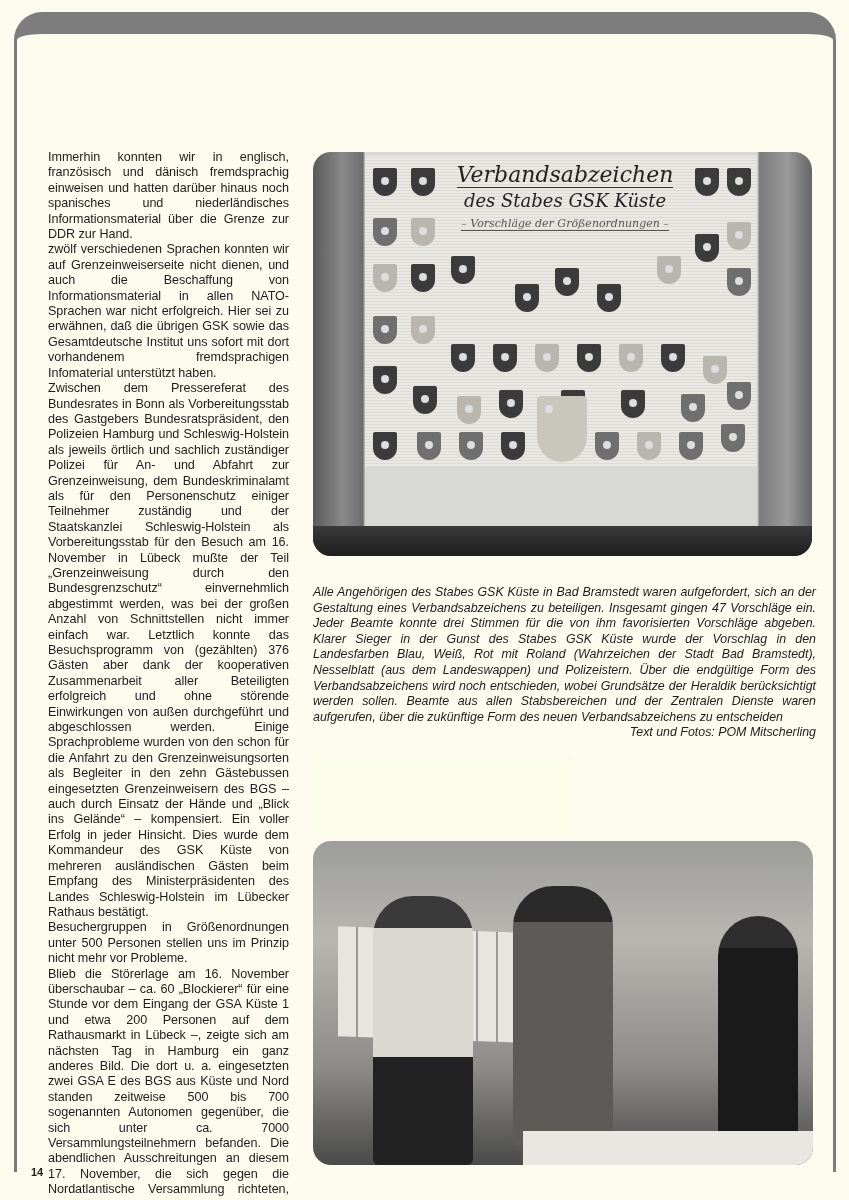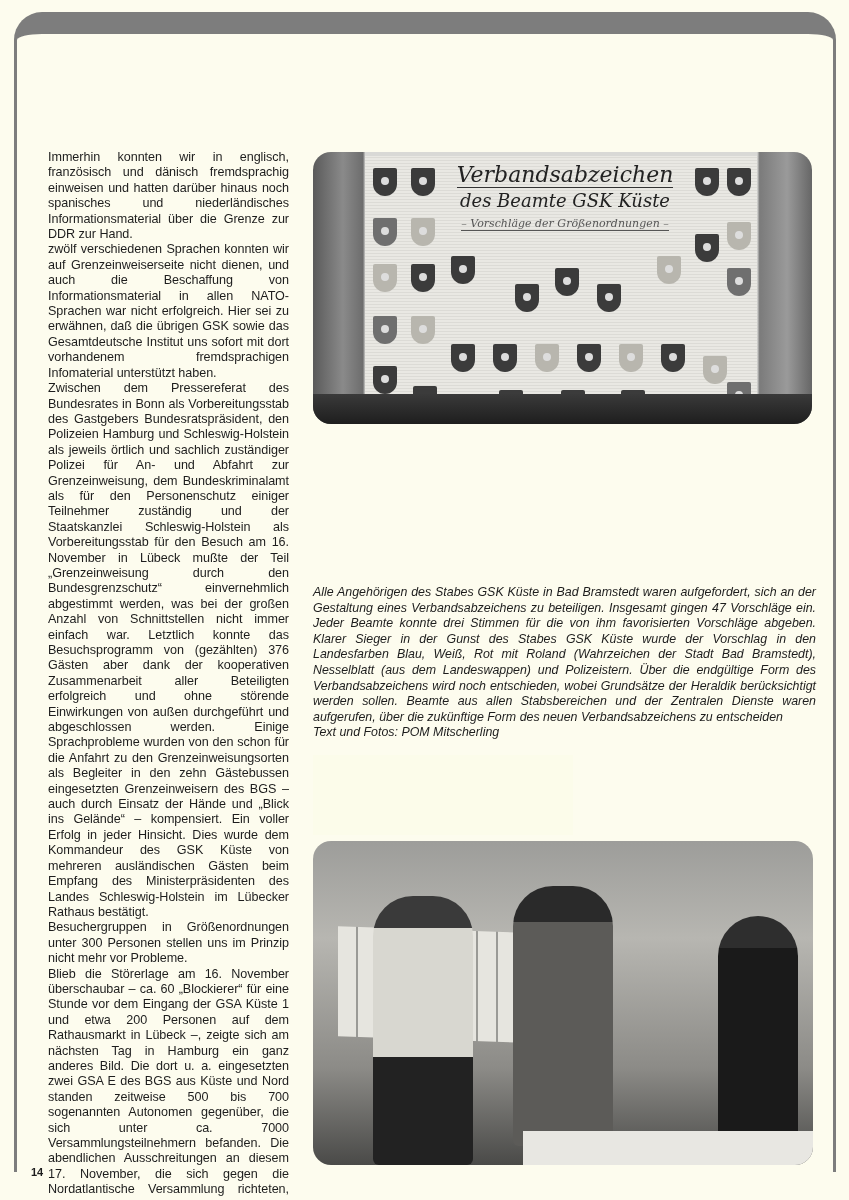--- a/index.html
+++ b/index.html
@@ -23,21 +23,21 @@
     letter-spacing:-0.05px;
   }
   .col-left p { margin:0; }
   .page-num {
     position:absolute; left:31px; top:1166px; font-size:11px; font-weight:bold;
   }
   .photo {
     position:absolute; overflow:hidden; border-radius:18px;
   }
   .photo1 {
-    left:313px; top:152px; width:499px; height:272px;
+    left:313px; top:152px; width:499px; height:404px;
     background:linear-gradient(90deg,#5a5a5a 0%,#8a8a8a 6%,#6d6d6d 10%,#d9d9d6 10.5%,#d9d9d6 89%,#7b7b7b 89.5%,#9a9a9a 95%,#666 100%);
   }
   .poster {
     position:absolute; left:52px; top:4px; width:392px; height:310px;
     background:repeating-linear-gradient(0deg,#e9e8e3 0 2px,#dcdbd6 2px 3px);
   }
   .poster-title {
     position:absolute; left:80px; top:6px; width:240px; text-align:center;
     font-family:"DejaVu Serif", serif; font-style:italic; color:#222;
   }
@@ -57,21 +57,21 @@
   }
   .photo1 .floor {
     position:absolute; left:0; bottom:0; width:100%; height:30px;
     background:linear-gradient(180deg,#3a3a3a,#1e1e1e);
   }
   .caption {
     position:absolute; left:313px; top:585px; width:503px;
     font-size:12.4px; line-height:15.6px; font-style:italic; text-align:justify;
   }
   .caption p { margin:0; }
-  .credit { }
+  .credit { text-align:right; }
   .ghost {
     position:absolute; left:313px; top:755px; width:260px; height:80px;
     background:#fbfbe8; opacity:.6;
   }
   .photo2 {
     left:313px; top:841px; width:500px; height:324px;
     background:linear-gradient(180deg,#9d9d9a 0%,#b7b6b1 30%,#8c8b87 70%,#4a4a48 100%);
   }
   .board {
     position:absolute; left:25px; top:90px; width:270px; height:110px;
@@ -87,32 +87,32 @@
 </style>
 </head>
 <body>
 
 <div class="frame"></div>
 
 <div class="col-left">
   <p>Immerhin konnten wir in englisch, französisch und dänisch fremdsprachig einweisen und hatten darüber hinaus noch spanisches und niederländisches Informationsmaterial über die Grenze zur DDR zur Hand.</p>
   <p>zwölf verschiedenen Sprachen konnten wir auf Grenzeinweiserseite nicht dienen, und auch die Beschaffung von Informationsmaterial in allen NATO-Sprachen war nicht erfolgreich. Hier sei zu erwähnen, daß die übrigen GSK sowie das Gesamtdeutsche Institut uns sofort mit dort vorhandenem fremdsprachigen Infomaterial unterstützt haben.</p>
   <p>Zwischen dem Pressereferat des Bundesrates in Bonn als Vorbereitungsstab des Gastgebers Bundesratspräsident, den Polizeien Hamburg und Schleswig-Holstein als jeweils örtlich und sachlich zuständiger Polizei für An- und Abfahrt zur Grenzeinweisung, dem Bundeskriminalamt als für den Personenschutz einiger Teilnehmer zuständig und der Staatskanzlei Schleswig-Holstein als Vorbereitungsstab für den Besuch am 16. November in Lübeck mußte der Teil „Grenzeinweisung durch den Bundesgrenzschutz“ einvernehmlich abgestimmt werden, was bei der großen Anzahl von Schnittstellen nicht immer einfach war. Letztlich konnte das Besuchsprogramm von (gezählten) 376 Gästen aber dank der kooperativen Zusammenarbeit aller Beteiligten erfolgreich und ohne störende Einwirkungen von außen durchgeführt und abgeschlossen werden. Einige Sprachprobleme wurden von den schon für die Anfahrt zu den Grenzeinweisungsorten als Begleiter in den zehn Gästebussen eingesetzten Grenzeinweisern des BGS – auch durch Einsatz der Hände und „Blick ins Gelände“ – kompensiert. Ein voller Erfolg in jeder Hinsicht. Dies wurde dem Kommandeur des GSK Küste von mehreren ausländischen Gästen beim Empfang des Ministerpräsidenten des Landes Schleswig-Holstein im Lübecker Rathaus bestätigt.</p>
-  <p>Besuchergruppen in Größenordnungen unter 300 Personen stellen uns im Prinzip nicht mehr vor Probleme.</p>
+  <p>Besuchergruppen in Größenordnungen unter 500 Personen stellen uns im Prinzip nicht mehr vor Probleme.</p>
   <p>Blieb die Störerlage am 16. November überschaubar – ca. 60 „Blockierer“ für eine Stunde vor dem Eingang der GSA Küste 1 und etwa 200 Personen auf dem Rathausmarkt in Lübeck –, zeigte sich am nächsten Tag in Hamburg ein ganz anderes Bild. Die dort u. a. eingesetzten zwei GSA E des BGS aus Küste und Nord standen zeitweise 500 bis 700 sogenannten Autonomen gegenüber, die sich unter ca. 7000 Versammlungsteilnehmern befanden. Die abendlichen Ausschreitungen an diesem 17. November, die sich gegen die Nordatlantische Versammlung richteten, sind noch heute Gesprächsthema,</p>
 
 </div>
 
 <div class="page-num">14</div>
 
 <div class="photo photo1">
   <div class="poster">
     <div class="poster-title">
       <div class="pt1">Verbandsabzeichen</div>
-      <div class="pt2">des Beamte GSK Küste</div>
+      <div class="pt2">des Stabes GSK Küste</div>
       <div class="pt3">– Vorschläge der Größenordnungen –</div>
     </div>
     <div class="shield" style="left:8px;top:12px"></div>
     <div class="shield" style="left:46px;top:12px"></div>
     <div class="shield mid" style="left:8px;top:62px"></div>
     <div class="shield light" style="left:46px;top:62px"></div>
     <div class="shield light" style="left:8px;top:108px"></div>
     <div class="shield" style="left:46px;top:108px"></div>
     <div class="shield" style="left:86px;top:100px"></div>
     <div class="shield" style="left:150px;top:128px"></div>

